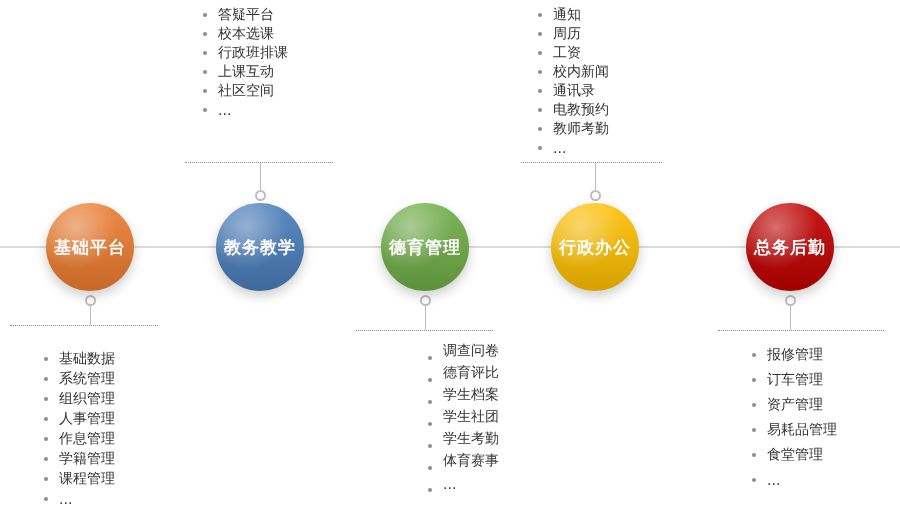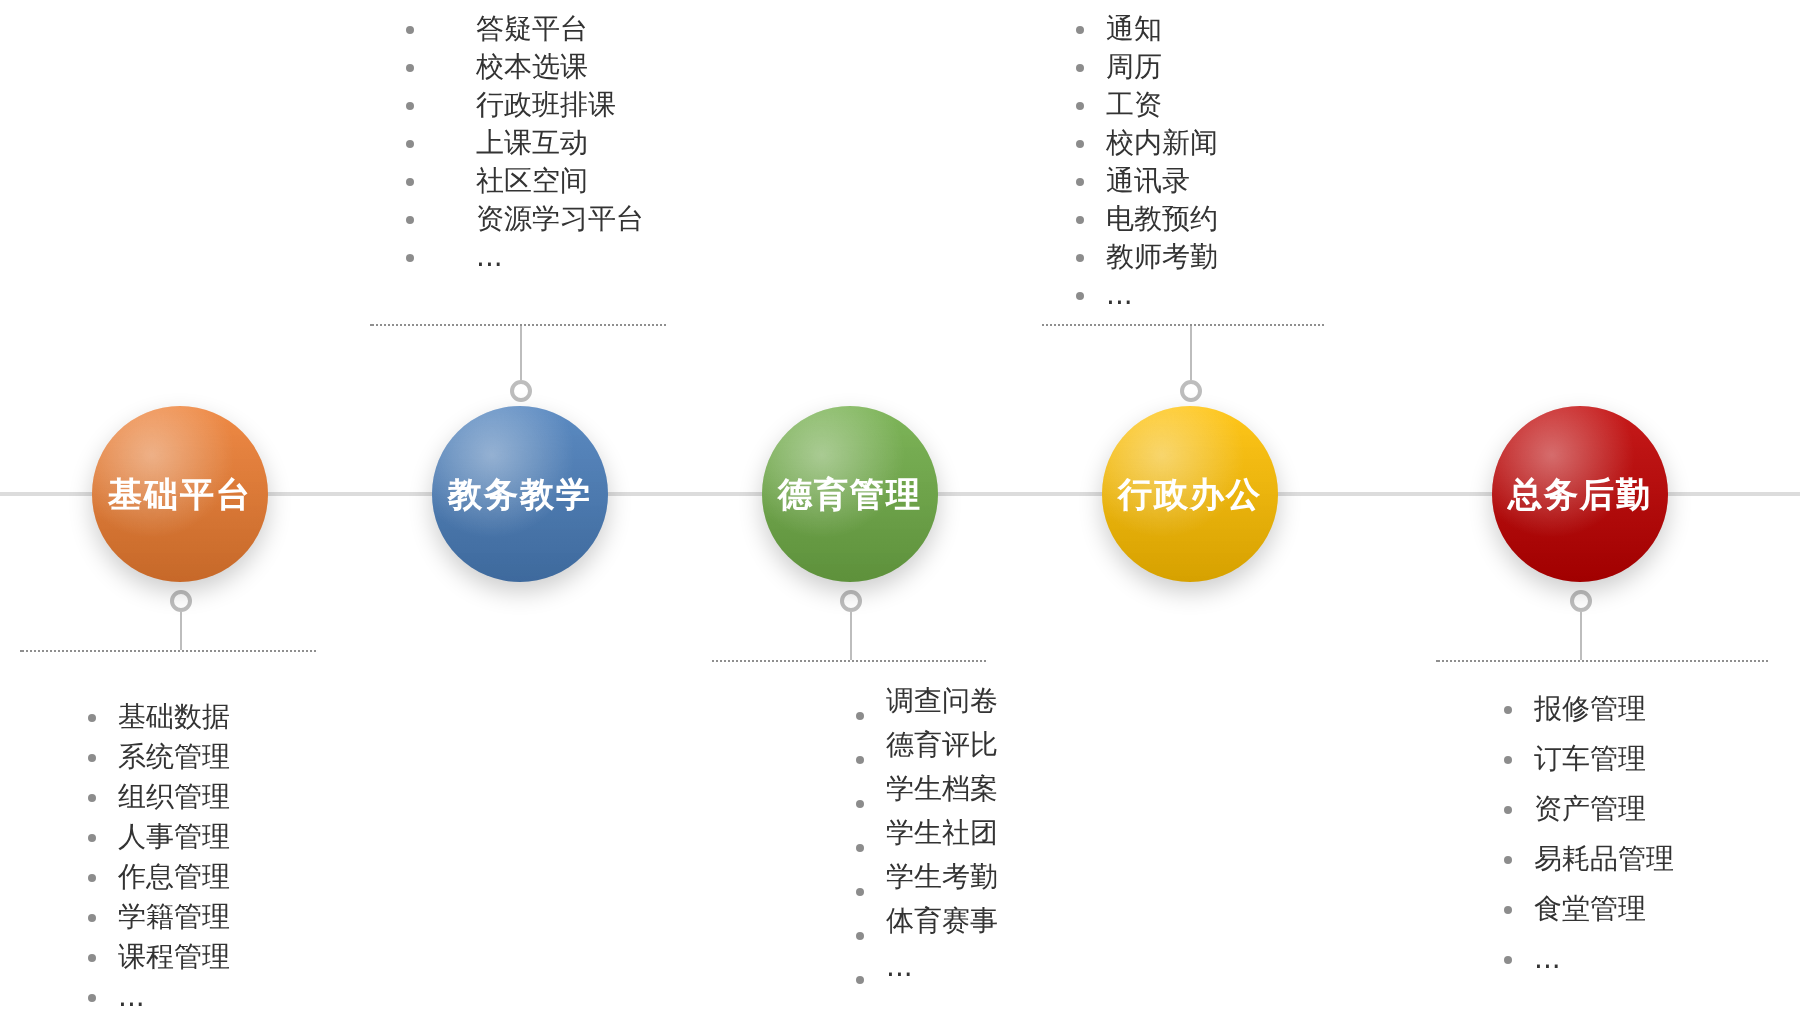--- a/index.html
+++ b/index.html
@@ -43,21 +43,21 @@
   .d-n1{left:185px;top:162px;width:148px;}
   .d-n2{left:356px;top:330px;width:137px;}
   .d-n3{left:521px;top:162px;width:141px;}
   .d-n4{left:718px;top:330px;width:166px;}
 
   
   .list{position:absolute;margin:0;padding:0;list-style:none;font-size:14px;color:#333;}
   .list li{display:flex;align-items:center;}
   .dot{width:4px;height:4px;background:#8c8c8c;border-radius:50%;margin-right:11px;flex:none;}
   .l-n0{left:44px;top:349px;}  .l-n0 li{height:20px;}
-  .l-n1{left:203px;top:5px;}   .l-n1 li{height:19px;gap:20px;}
+  .l-n1{left:203px;top:5px;}   .l-n1 li{height:19px;}
   .l-n2{left:428px;top:338px;} .l-n2 li{height:22px;align-items:flex-end;}
   .l-n3{left:538px;top:5px;}   .l-n3 li{height:19px;}
   .l-n4{left:752px;top:342px;} .l-n4 li{height:25px;}
 </style>
 </head>
 <body>
 
 <div class="canvas">
 
   <div class="axis"></div>
@@ -125,24 +125,20 @@
     <li>
         <span class="dot"></span>
         <span class="txt">上课互动</span>
       </li>
     <li>
         <span class="dot"></span>
         <span class="txt">社区空间</span>
       </li>
     <li>
         <span class="dot"></span>
-        <span class="txt">资源学习平台</span>
-      </li>
-    <li>
-        <span class="dot"></span>
         <span class="txt">...</span>
       </li>
   </ul>
 
   <div class="ring r-n2"></div>
   <div class="stem s-n2"></div>
   <div class="dotline d-n2"></div>
   <div class="circle c-n2" style="--c: #70AD47;">
     <span class="label">德育管理</span>
   </div>

